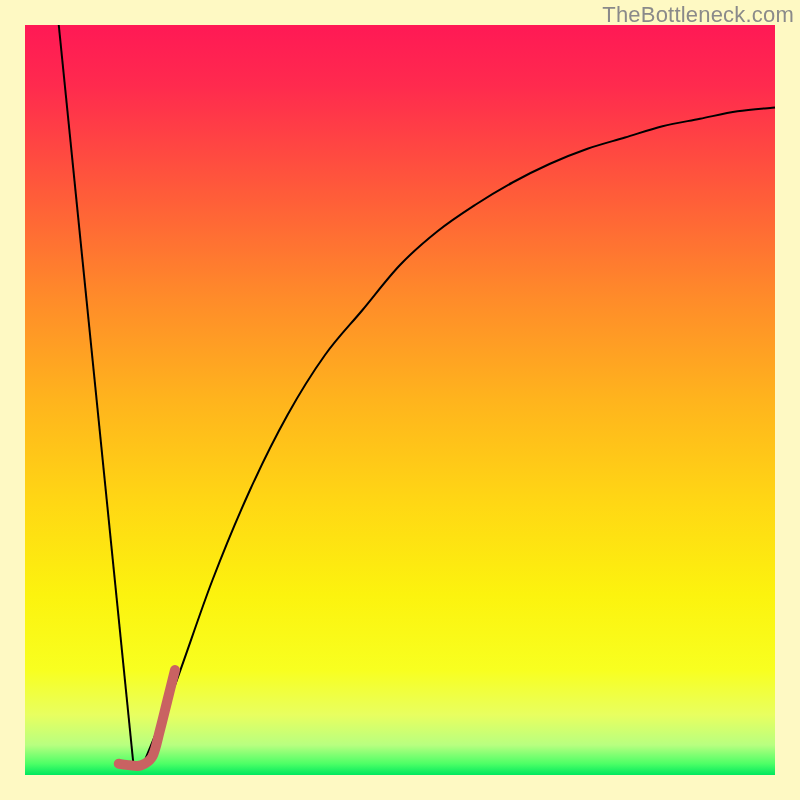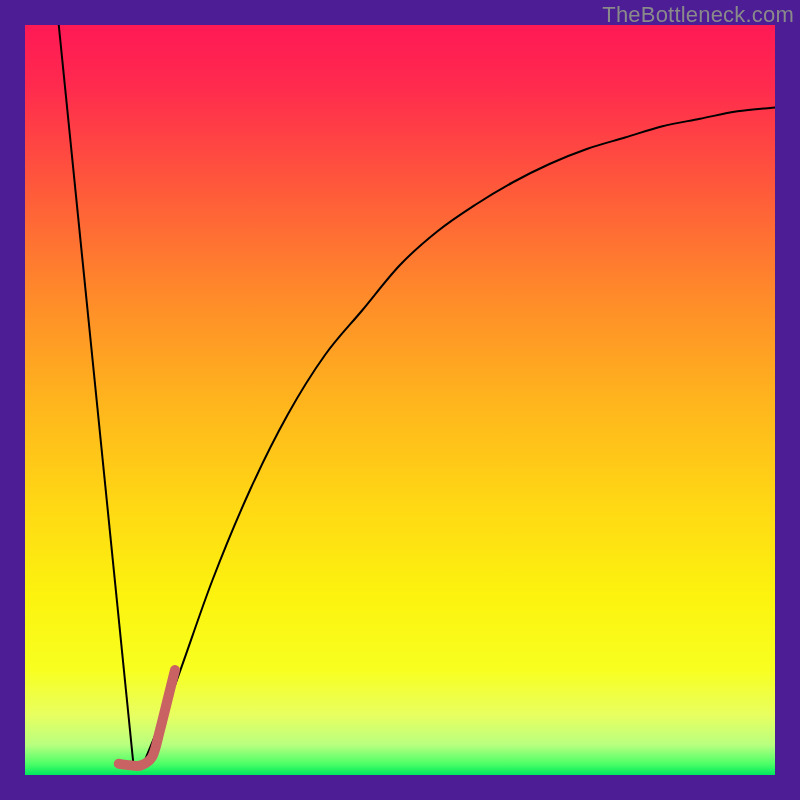--- a/index.html
+++ b/index.html
@@ -1,20 +1,20 @@
 <!DOCTYPE html>
 <html><head>
 <meta charset="utf-8">
 <style>
   * { margin: 0; padding: 0; box-sizing: border-box; }
   html, body { width: 800px; height: 800px; overflow: hidden; }
   .frame {
     width: 800px;
     height: 800px;
-    background: #4c1d95;
+    background: #fef9c3;
     position: relative;
   }
   .plot-area {
     position: absolute;
     left: 25px;
     top: 25px;
     width: 750px;
     height: 750px;
     background: linear-gradient(to bottom,
       #ff1955 0%,

